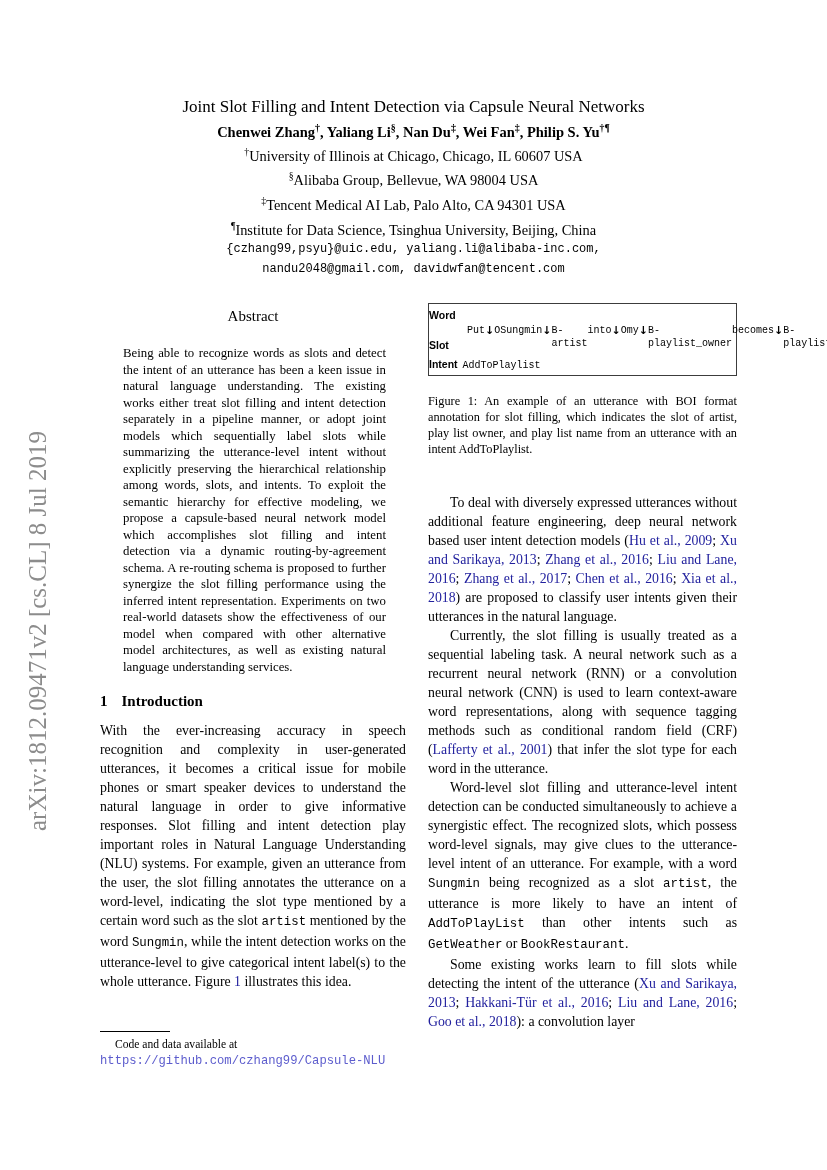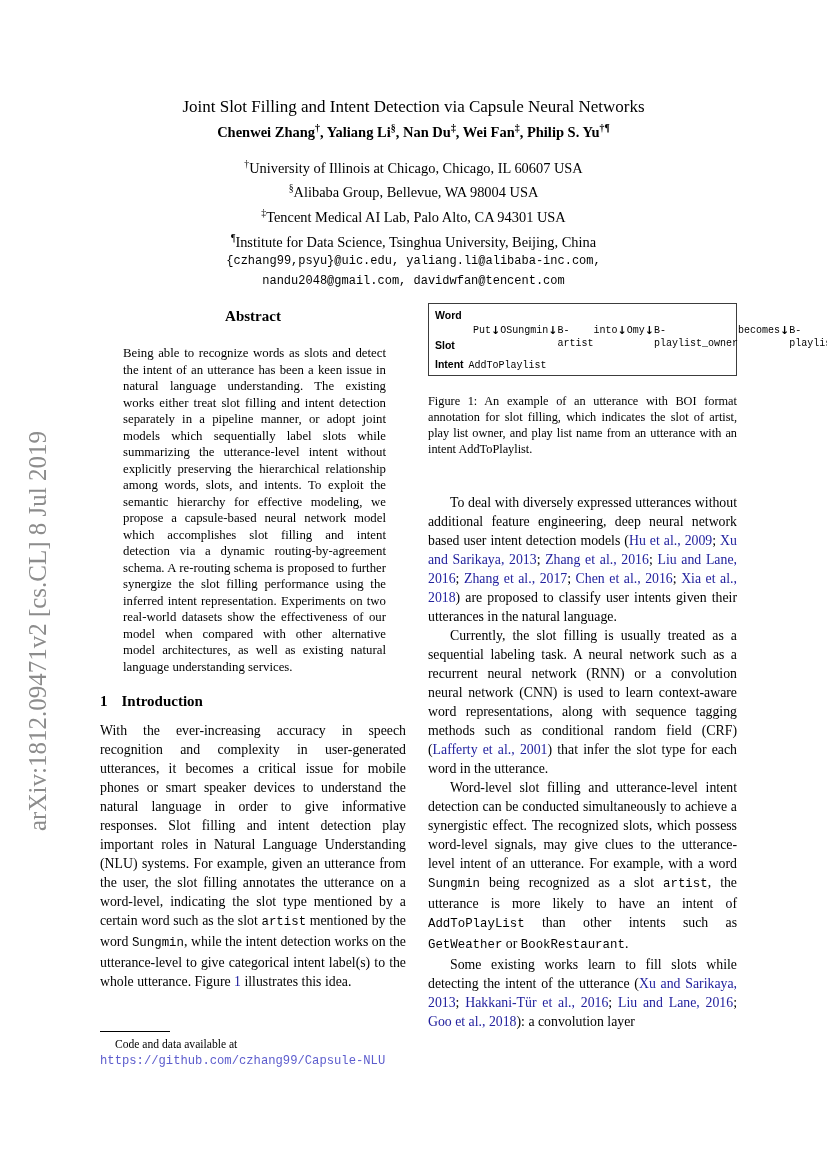--- a/index.html
+++ b/index.html
@@ -8,46 +8,46 @@
 
   
   .banner{position:absolute;left:-265px;top:618px;width:604px;height:26px;
           transform:rotate(-90deg);text-align:center;
           font-size:25px;color:#8c8c8c;white-space:nowrap;}
 
   
   .header{position:absolute;left:0;top:96px;width:100%;text-align:center;}
   .title{font-size:17px;font-weight:normal;line-height:22px;}
   .authors{font-size:14.5px;font-weight:bold;line-height:20px;}
-  .affils{margin-top:12px;}
+  .affils{margin-top:0;}
   .affil{font-size:14.4px;line-height:19.8px;}
   .emails{font-family:"Liberation Mono",monospace;font-size:12px;line-height:19.8px;}
   sup{font-size:68%;}
 
   
   .col-left{position:absolute;left:100px;top:302px;width:306px;}
   .col-right{position:absolute;left:428px;top:303px;width:309px;}
 
-  .abstract-heading{text-align:center;font-weight:bold;font-size:15px;margin:6px 0 20px 0;}
+  .abstract-heading{text-align:center;font-weight:normal;font-size:15px;margin:6px 0 20px 0;}
   .abstract-body{padding:0 20px 0 23px;font-size:12.8px;line-height:16.5px;text-align:justify;}
 
   .section-heading{font-size:15px;font-weight:bold;margin:18px 0 11px 0;}
   .section-heading .sec-num{display:inline-block;margin-right:14px;}
 
   .para{font-size:13.8px;line-height:19px;text-align:justify;margin:0;}
   .para.indent{text-indent:22px;}
 
   .seg-plain{}
   .seg-cite{color:#22219e;}
   .seg-figref{color:#22219e;}
   .seg-code{font-family:"Liberation Mono",monospace;font-size:12.4px;}
   .seg-link{color:#5c5ccd;font-family:"Liberation Mono",monospace;font-size:12.2px;}
 
   
-  .figbox{border:1.4px solid #3c3c3c;padding:5px 6px 4px 6px;}
+  .figbox{border:1.4px solid #3c3c3c;padding:5px 6px 4px 0;}
   .fig-main{display:flex;}
   .fig-label-col{width:38px;display:flex;flex-direction:column;flex-shrink:0;}
   .fig-label{font-family:"Liberation Sans",sans-serif;font-weight:bold;font-size:10.5px;}
   .row-word{height:14px;line-height:13px;}
   .row-arrow{height:16px;line-height:15px;}
   .row-slot{height:14px;line-height:13px;}
   .fig-tokens{flex:1;display:flex;justify-content:space-between;}
   .tok{display:flex;flex-direction:row;align-items:center;}
   .tok-word,.tok-slot{font-family:"Liberation Mono",monospace;font-size:10px;}
   .tok-arrow{font-family:"DejaVu Sans",sans-serif;font-weight:bold;font-size:11px;}

